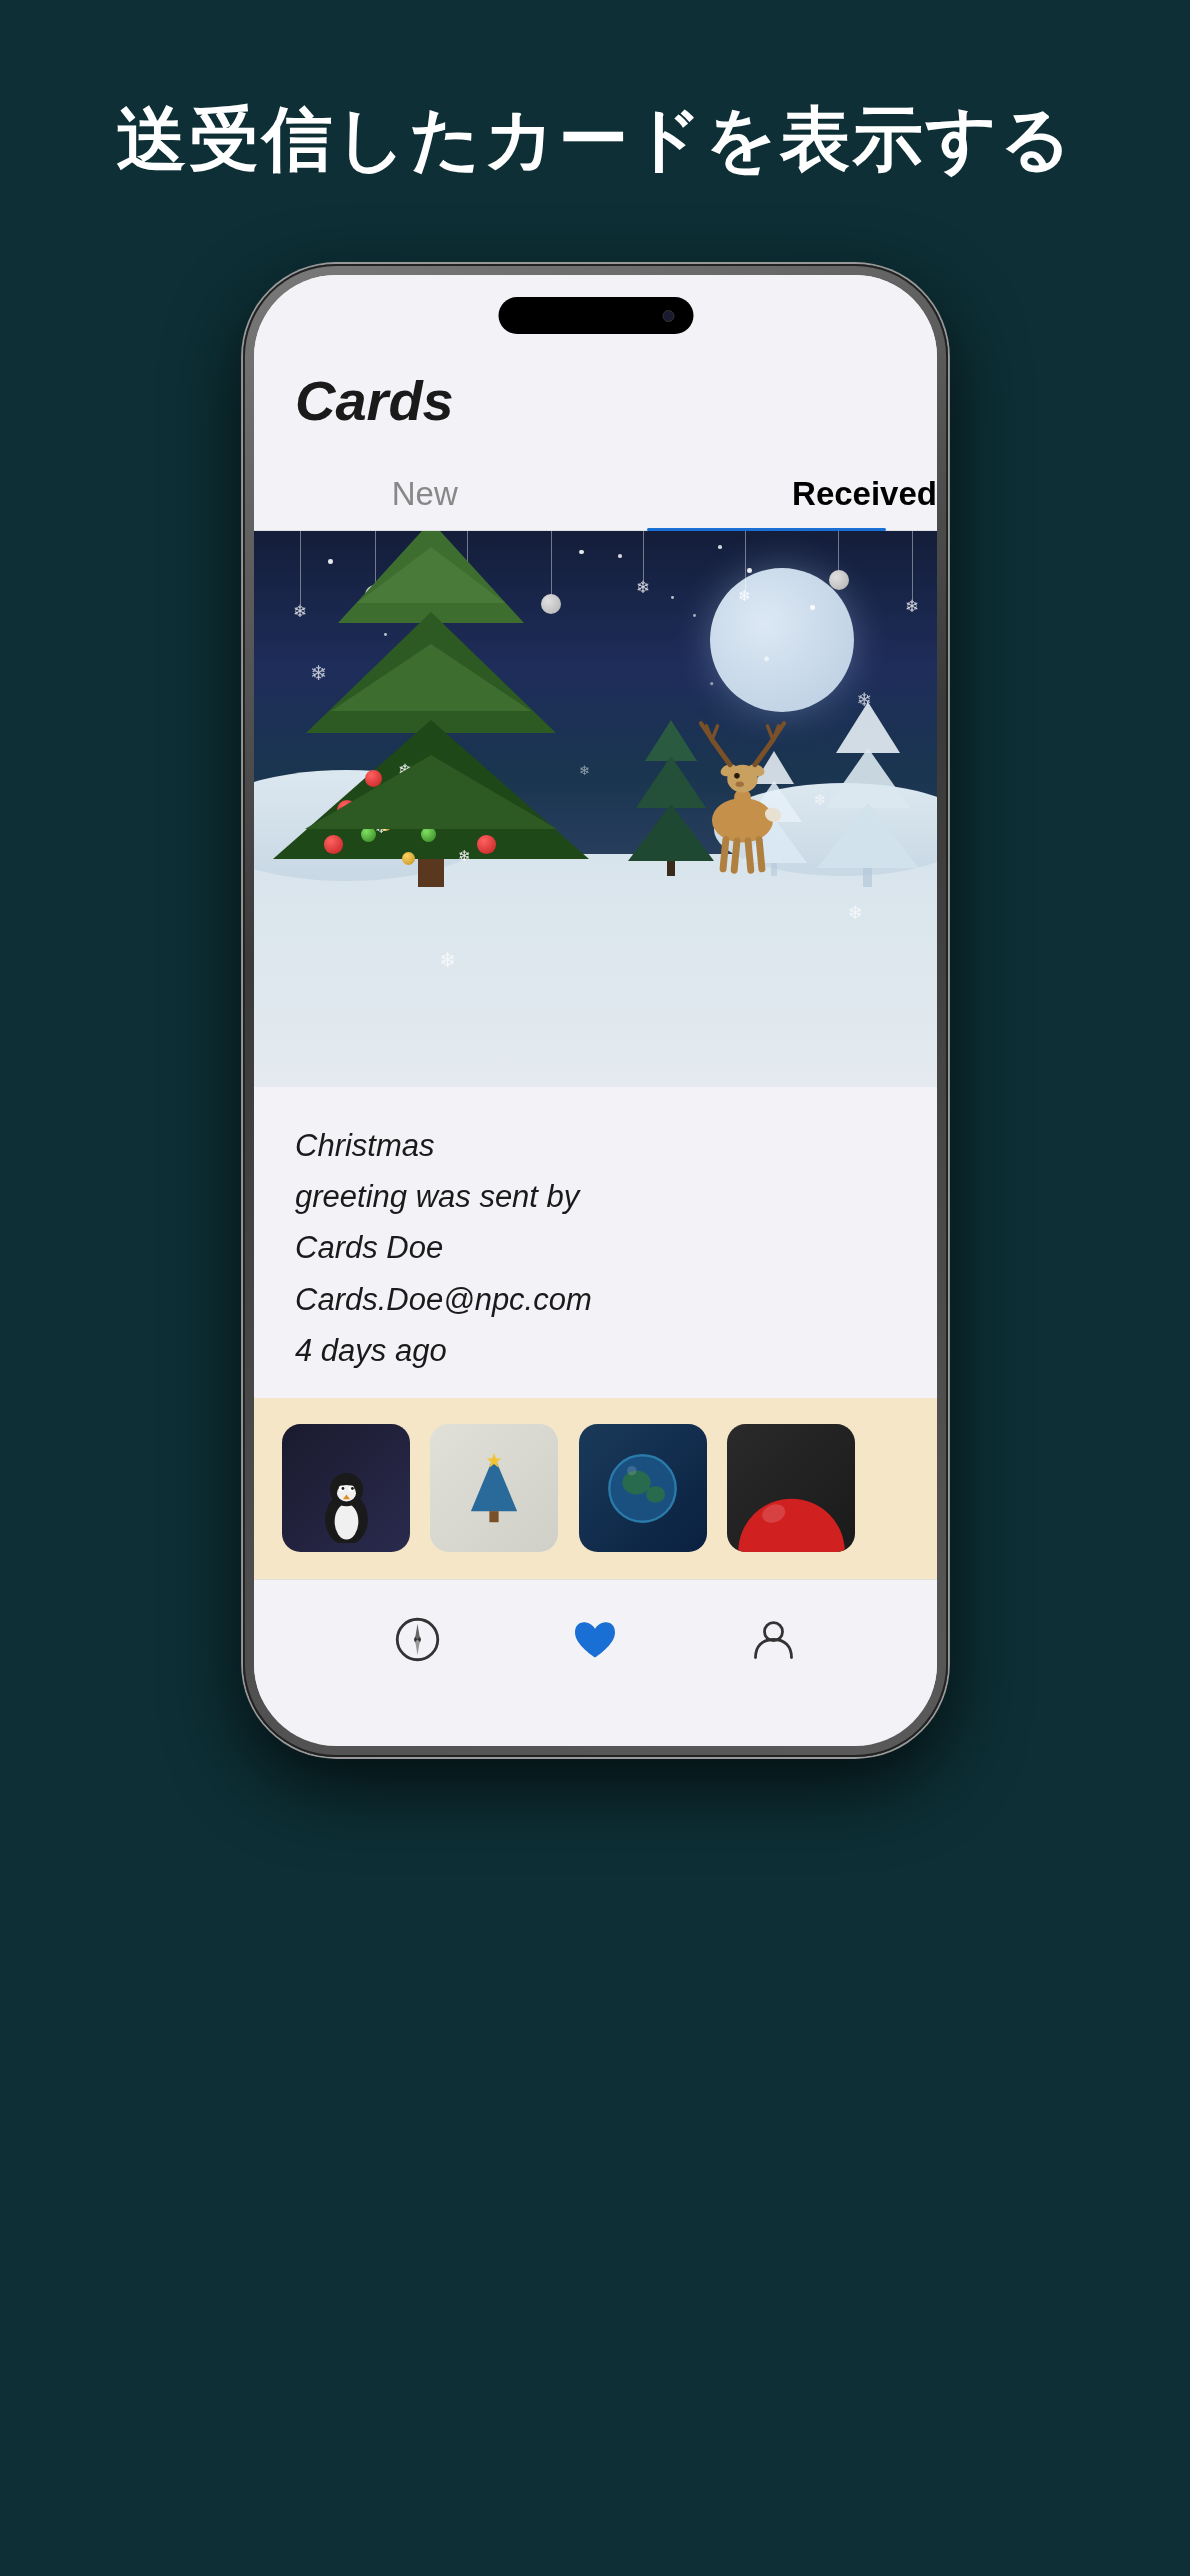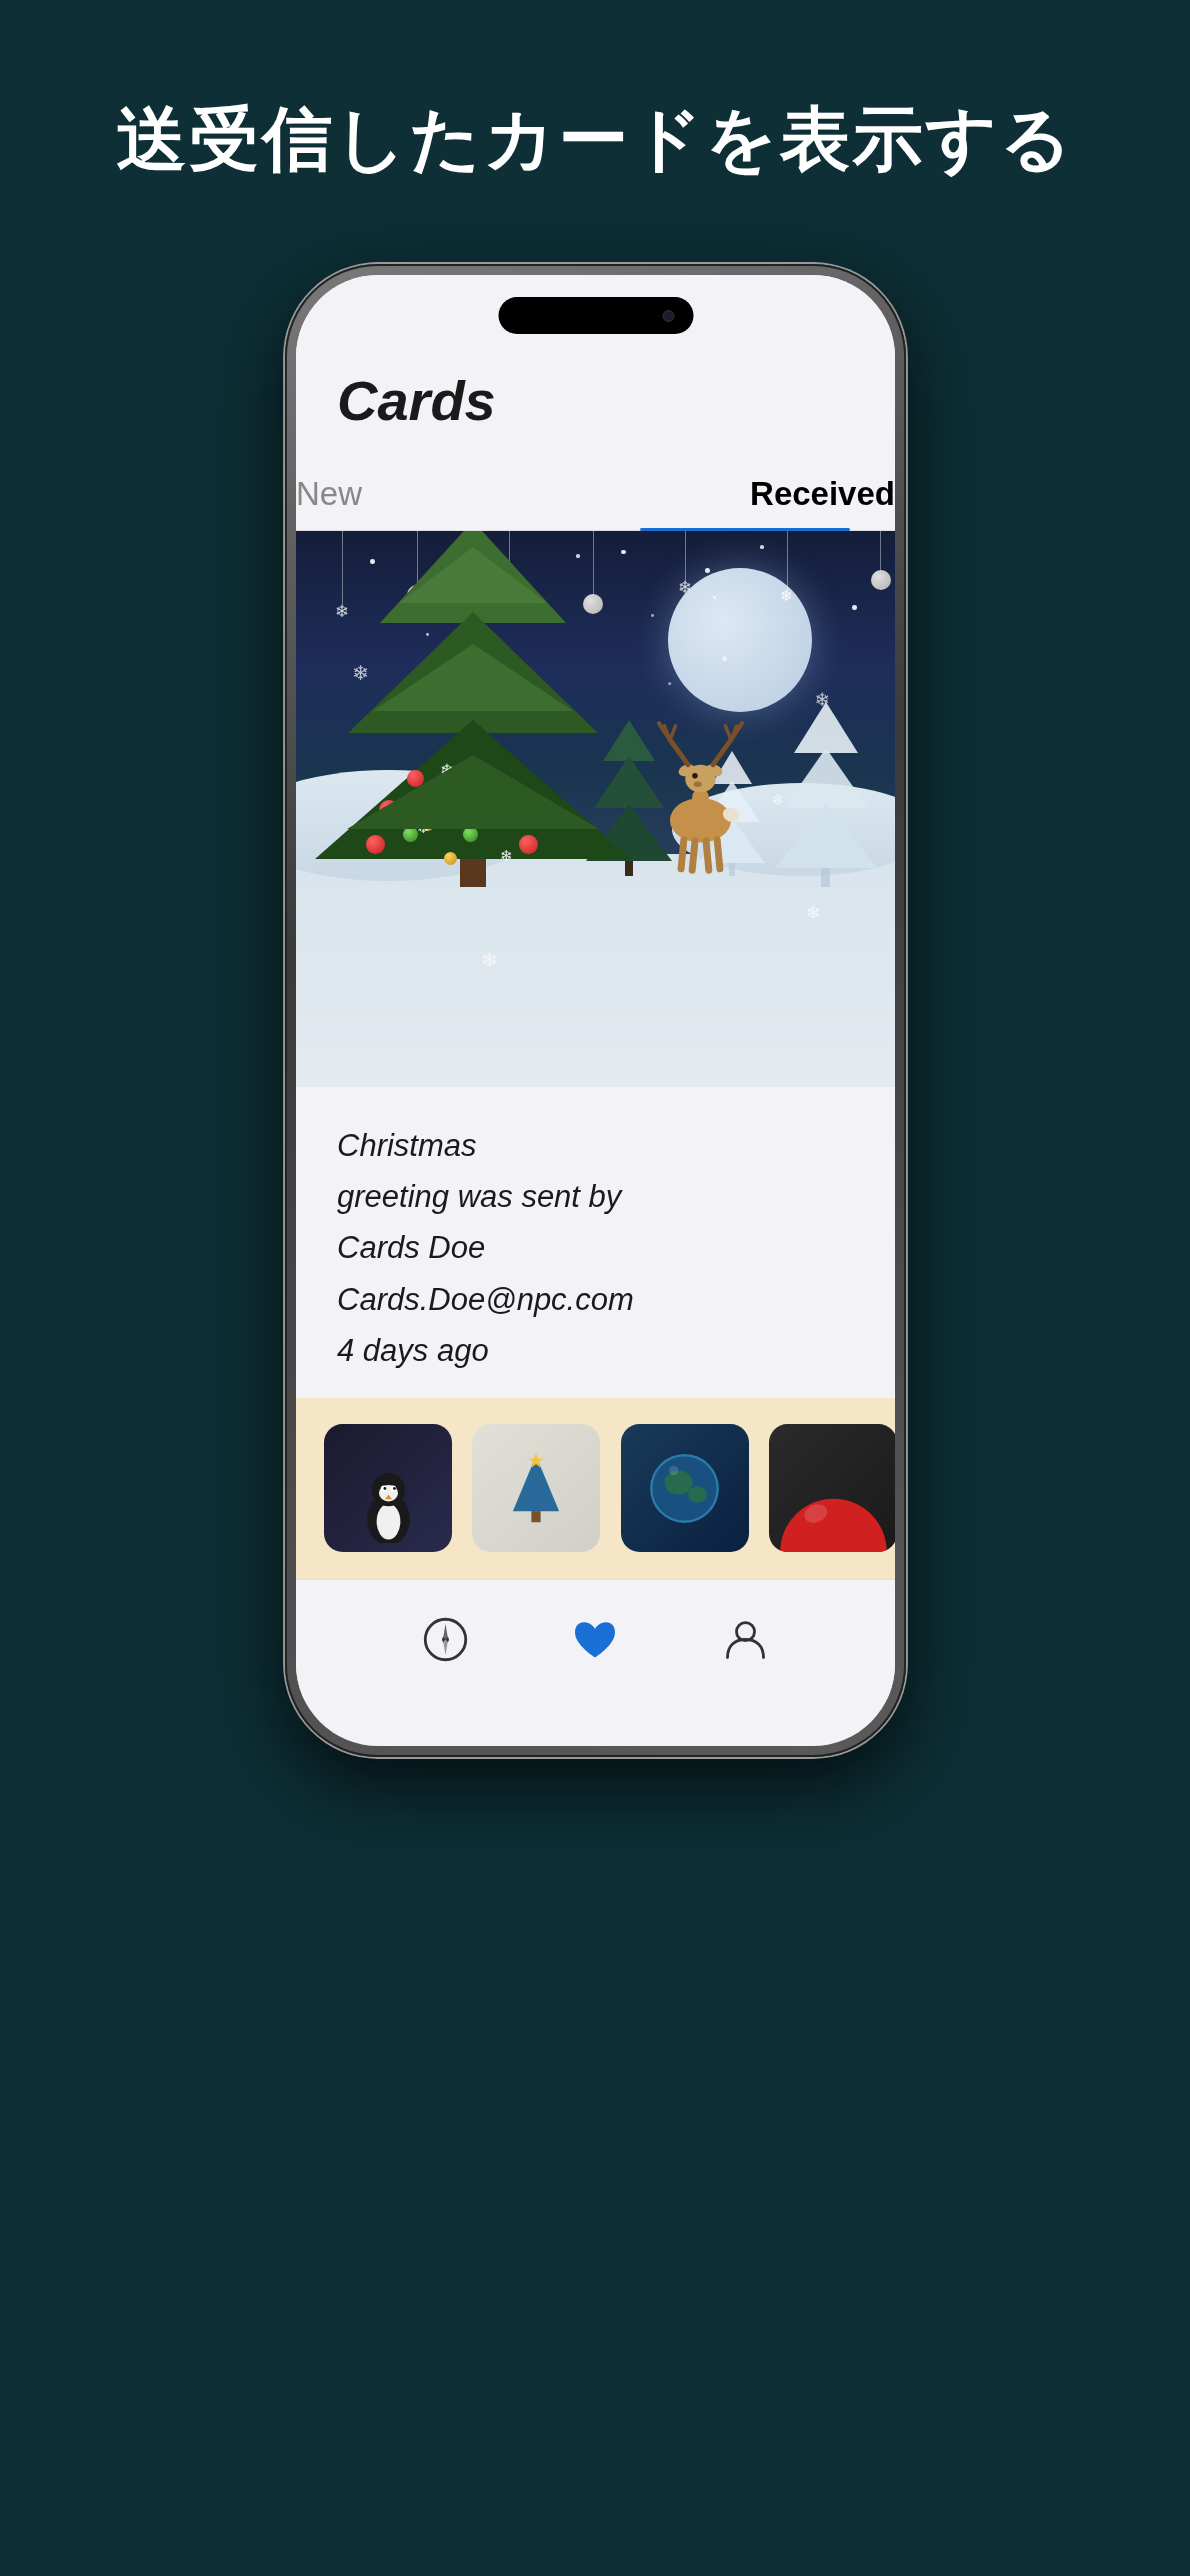--- a/index.html
+++ b/index.html
@@ -17,34 +17,34 @@
   </style>
 </head>
 <body>
 
 <div style="width:1191px;height:2576px;background:#0d2f35;display:flex;flex-direction:column;align-items:center;overflow:hidden;">
 
   <div style="margin-top:97px;text-align:center;">
     <div style="font-size:70px;font-weight:600;color:#ffffff;letter-spacing:2.8px;font-family:-apple-system,BlinkMacSystemFont,sans-serif;line-height:1.2;">送受信したカードを表示する</div>
   </div>
 
-  <div style="margin-top:83px;width:621px;height:1493px;background:linear-gradient(160deg,#7a7a7a 0%,#3a3a3a 40%,#5a5a5a 100%);border-radius:93px;padding:11px;box-shadow:0 0 0 1.9px #999,0 28px 74px rgba(0,0,0,0.7),inset 0 0 0 1.9px #222;position:relative;">
+  <div style="margin-top:83px;width:705px;height:1493px;background:linear-gradient(160deg,#7a7a7a 0%,#3a3a3a 40%,#5a5a5a 100%);border-radius:93px;padding:11px;box-shadow:0 0 0 1.9px #999,0 28px 74px rgba(0,0,0,0.7),inset 0 0 0 1.9px #222;position:relative;">
 
     <div style="width:100%;height:100%;background:#f2f2f7;border-radius:82px;overflow:hidden;position:relative;display:flex;flex-direction:column;">
 
       <div style="position:absolute;top:22px;left:50%;transform:translateX(-50%);width:195px;height:37px;background:#000;border-radius:26px;z-index:100;display:flex;align-items:center;justify-content:flex-end;padding-right:18.5px;">
         <div style="width:12px;height:12px;background:#1a1a30;border-radius:50%;border:1.9px solid #333;"></div>
       </div>
 
       <div style="padding:93px 41px 0 41px;background:#f2f2f7;flex-shrink:0;">
         <div style="font-size:56px;font-weight:700;color:#1a1a1a;font-style:italic;font-family:-apple-system,BlinkMacSystemFont,sans-serif;">Cards</div>
       </div>
 
       <div style="display:flex;flex-direction:row;background:#f2f2f7;border-bottom:1.4px solid #e0e0e0;flex-shrink:0;margin-top:22px;">
-        <div style="flex:1;text-align:left;padding:20.4px 0 16.7px 0;font-size:33px;color:#888;font-weight:400;font-family:-apple-system,BlinkMacSystemFont,sans-serif;position:relative;">
+        <div style="flex:1;text-align:center;padding:20.4px 0 16.7px 0;font-size:33px;color:#888;font-weight:400;font-family:-apple-system,BlinkMacSystemFont,sans-serif;position:relative;">
           <span>New</span>
         </div>
         <div style="flex:1;text-align:right;padding:20.4px 0 13px 0;font-size:33px;color:#000000;font-weight:700;font-family:-apple-system,BlinkMacSystemFont,sans-serif;position:relative;">
           <span>Received</span>
           <div style="position:absolute;bottom:-1.4px;left:15%;width:70%;height:3.7px;background:#1a6fd4;border-radius:1.9px;"></div>
         </div>
       </div>
 
       <div style="width:100%;height:556px;flex-shrink:0;position:relative;overflow:hidden;">
 

